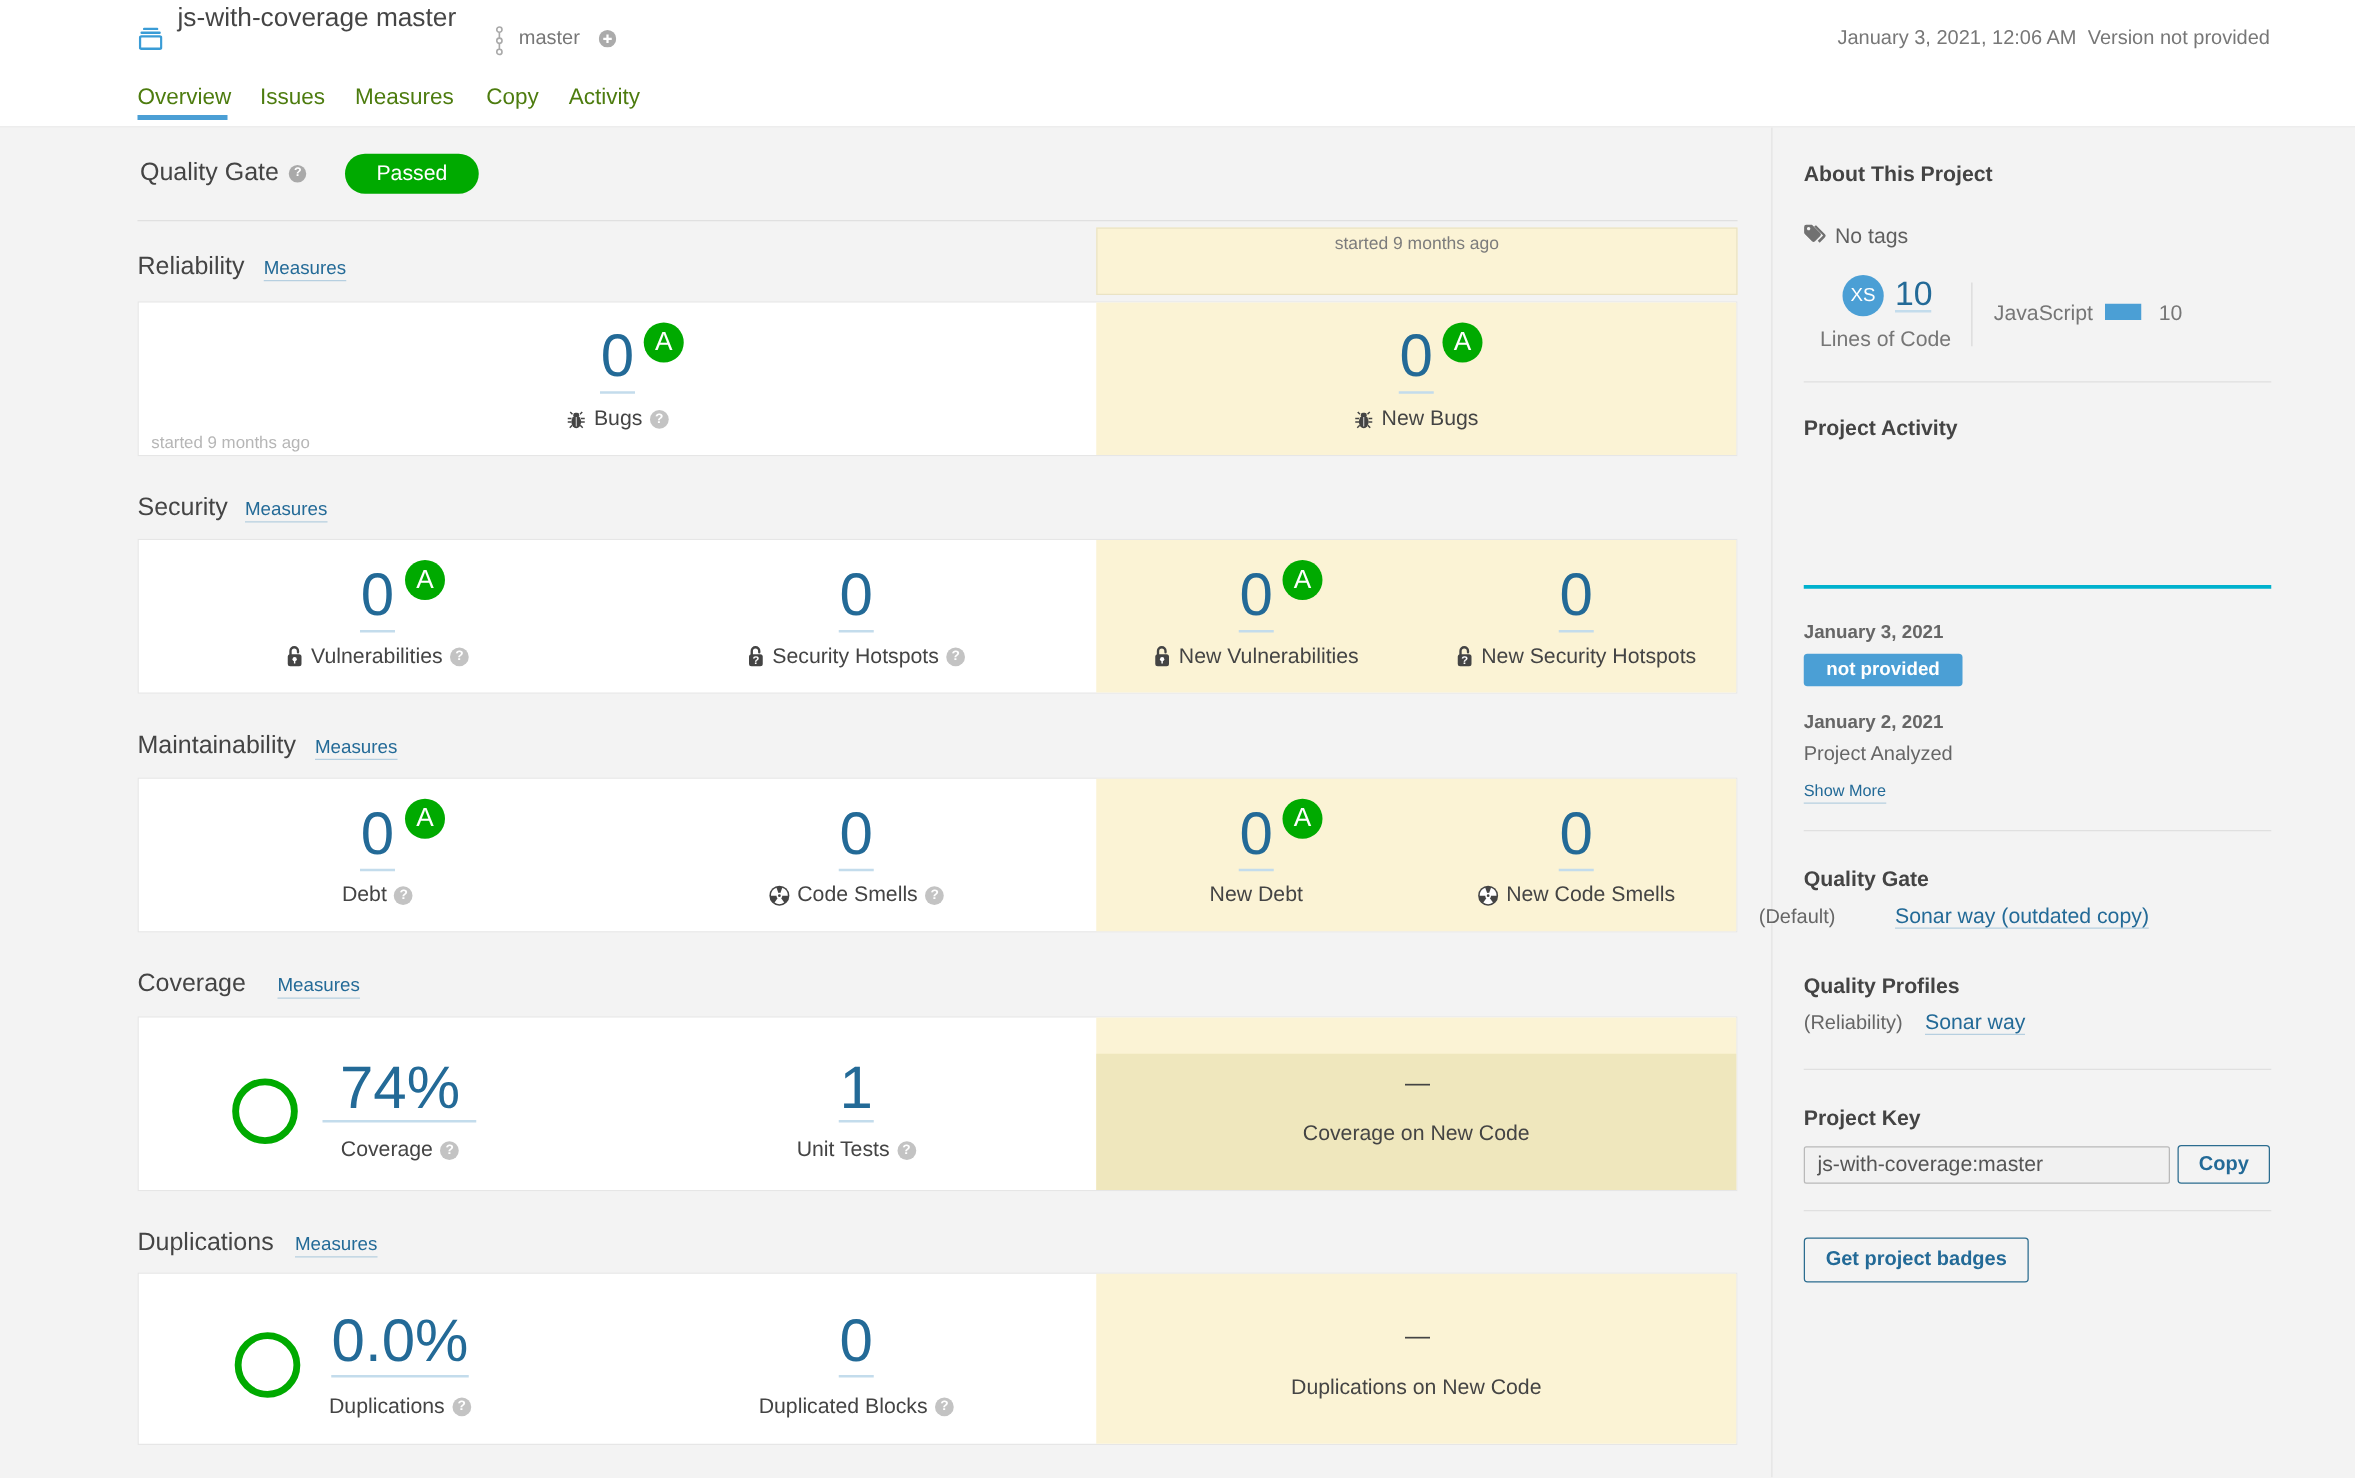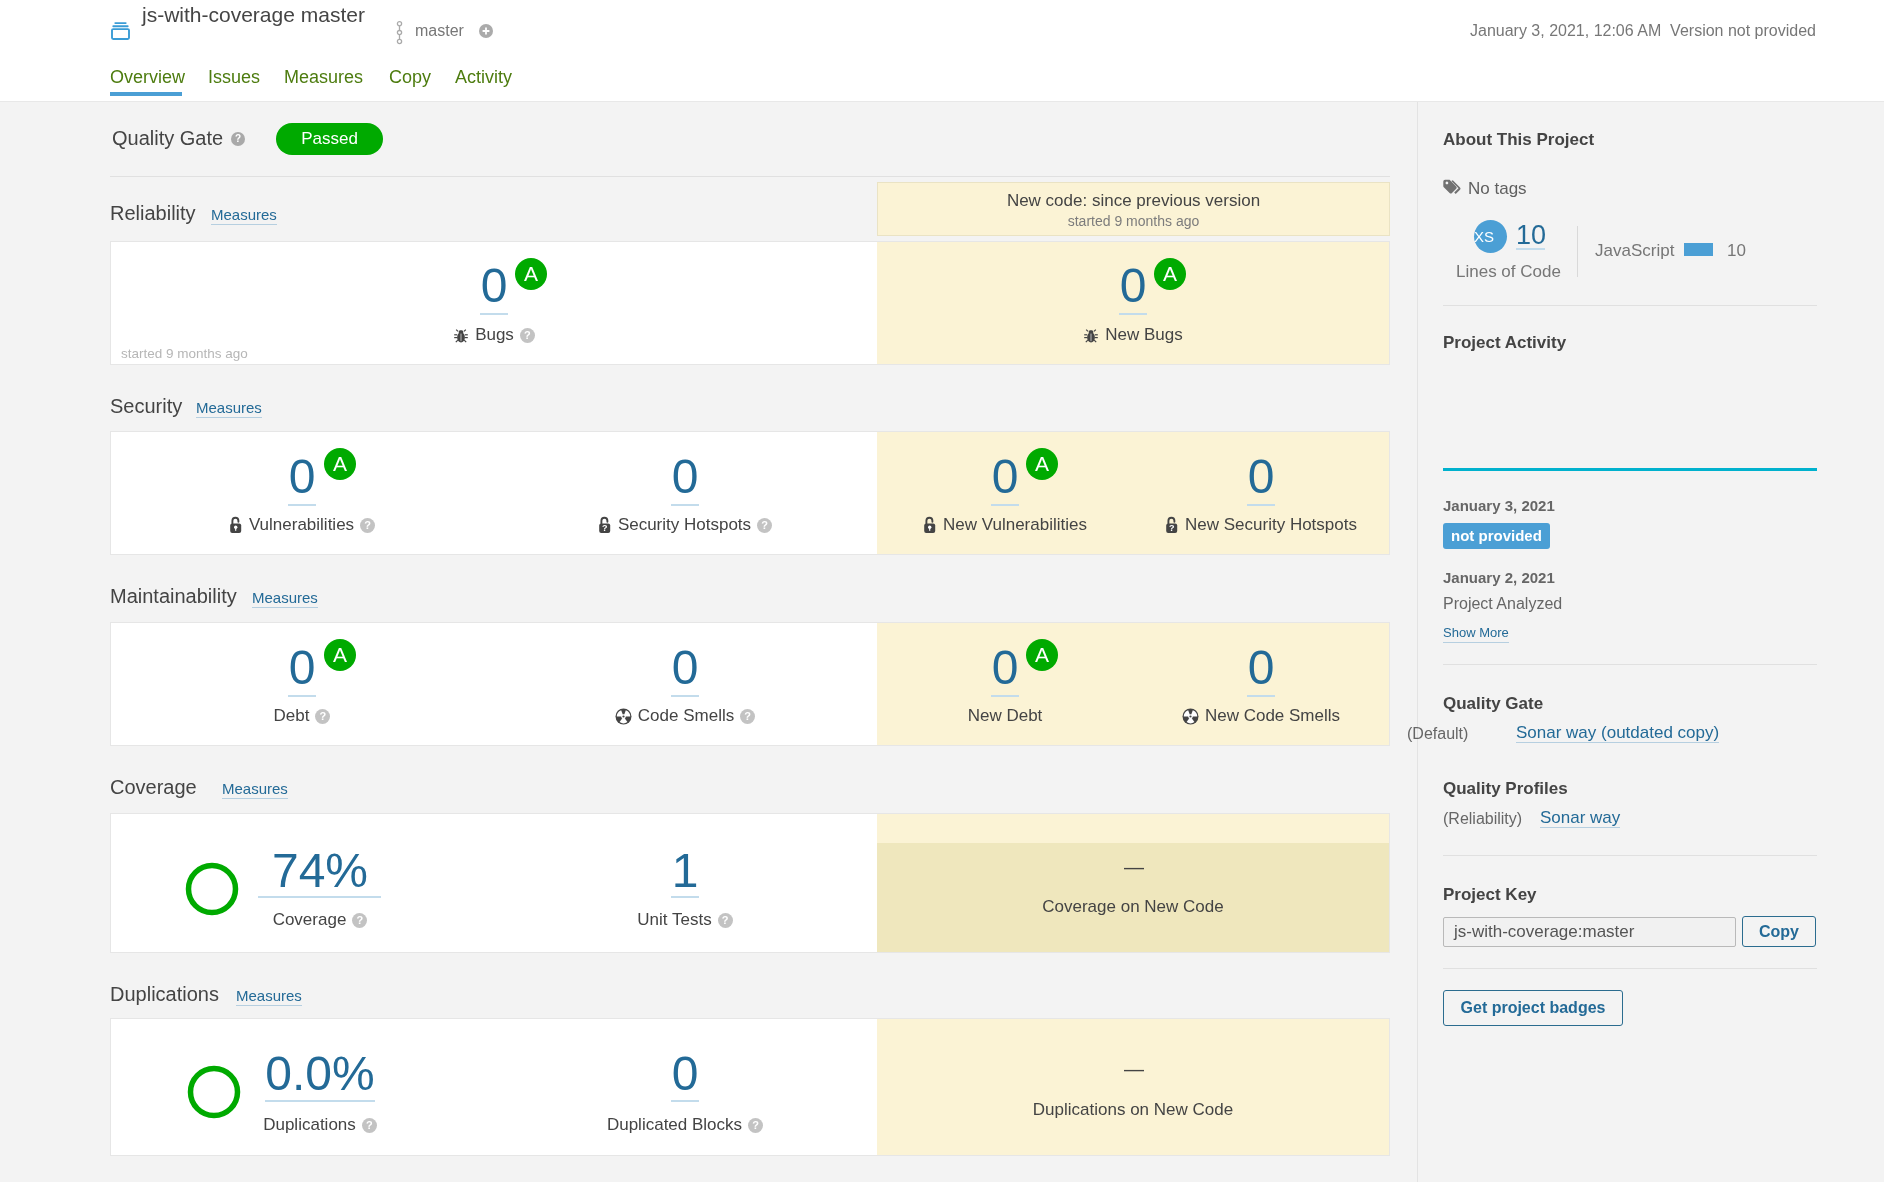--- a/index.html
+++ b/index.html
@@ -57,21 +57,20 @@
 <div class="tab" style="left:284px;top:67px">Measures</div>
 <div class="tab" style="left:389px;top:67px">Copy</div>
 <div class="tab" style="left:455px;top:67px">Activity</div>
 <div class="abs" style="left:110px;top:92px;width:72px;height:4px;background:#4b9fd5"></div>
 
 <div class="h2" style="left:112px;top:128px">Quality Gate<span class="help2">?</span></div>
 <div class="abs" style="left:276px;top:123px;width:107px;height:32px;border-radius:16px;background:#00aa00;color:#fff;font-size:17px;line-height:32px;text-align:center">Passed</div>
 <div class="hr" style="left:110px;top:176px;width:1280px"></div>
 
 <div class="abs" style="left:877px;top:182px;width:513px;height:54px;background:#fbf3d5;border:1px solid #eae3c4;box-sizing:border-box;text-align:center">
-  <div style="font-size:17px;line-height:18px;color:#444;margin-top:9px">New code: since previous version</div>
   <div style="font-size:14px;line-height:16px;color:#7c7c7c;margin-top:3px">started 9 months ago</div>
 </div>
 
 <div class="h2" style="left:110px;top:203px">Reliability</div>
 <div class="mlink" style="left:211px;top:207px">Measures</div>
 <div class="card" style="top:241px;height:124px"></div>
 <div class="leak" style="top:242px;height:122px"></div>
 <div class="abs" style="left:121px;top:346px;font-size:13.5px;color:#b6b6b6">started 9 months ago</div>
 
 <div class="h2" style="left:110px;top:396px">Security</div>
@@ -226,35 +225,35 @@
 <div class="sbold" style="left:1443px;top:131px">About This Project</div>
 
 <svg class="abs" style="left:1443px;top:179px" width="20" height="17" viewBox="0 0 20 17">
   <g fill="#717171">
     <path d="M9.8 1.2 l7.2 7.2 a1.7 1.7 0 0 1 0 2.4 l-4.3 4.3 -1.5 -1.5 4.3 -4.3 -7.2 -7.2 Z"></path>
     <path d="M6.6 0.8 L13.2 7.4 a1.7 1.7 0 0 1 0 2.4 L9.0 14.0 a1.7 1.7 0 0 1 -2.4 0 L0.8 8.2 A1.7 1.7 0 0 1 0.3 7 V2.5 A1.7 1.7 0 0 1 2.0 0.8 Z M3.9 2.6 a1.35 1.35 0 1 0 0.02 0 Z" fill-rule="evenodd"></path>
   </g>
 </svg>
 <div class="sgray" style="left:1468px;top:180px;color:#5f5f5f">No tags</div>
 
-<div class="abs" style="left:1474px;top:220px;width:33px;height:33px;border-radius:50%;background:#4b9fd5;color:#fff;font-size:15px;line-height:33px;text-align:left">XS</div>
+<div class="abs" style="left:1474px;top:220px;width:33px;height:33px;border-radius:50%;background:#4b9fd5;color:#fff;font-size:15px;line-height:33px;text-align:center">XS</div>
 <div class="abs" style="left:1516px;top:222px;font-size:27px;line-height:27px;color:#236a97">10</div>
 <div class="numline" style="left:1516px;top:248px;width:29px"></div>
 <div class="sgray" style="left:1456px;top:263px">Lines of Code</div>
 <div class="abs" style="left:1577px;top:226px;width:1px;height:51px;background:#d9d9d9"></div>
 <div class="sgray" style="left:1595px;top:242px">JavaScript</div>
 <div class="abs" style="left:1684px;top:243px;width:29px;height:13px;background:#4b9fd5"></div>
 <div class="sgray" style="left:1727px;top:242px">10</div>
 <div class="hr" style="left:1443px;top:305px;width:374px"></div>
 
 <div class="sbold" style="left:1443px;top:334px">Project Activity</div>
 <div class="abs" style="left:1443px;top:468px;width:374px;height:3px;background:#00b1cd"></div>
 
 <div class="sdate" style="left:1443px;top:498px">January 3, 2021</div>
-<div class="abs" style="left:1443px;top:523px;height:26px;padding:0 8px;background:#4b9fd5;border-radius:3px;color:#fff;font-size:15px;font-weight:bold;line-height:26px">not provided</div>
+<div class="abs" style="left:1443px;top:523px;height:26px;padding:0 18px;background:#4b9fd5;border-radius:3px;color:#fff;font-size:15px;font-weight:bold;line-height:26px">not provided</div>
 <div class="sdate" style="left:1443px;top:570px">January 2, 2021</div>
 <div class="abs" style="left:1443px;top:596px;font-size:16px;line-height:16px;color:#666">Project Analyzed</div>
 <div class="abs" style="left:1443px;top:625px;font-size:13px;line-height:16px;color:#236a97;border-bottom:1px solid #b6cfe0;padding-bottom:1px">Show More</div>
 <div class="hr" style="left:1443px;top:664px;width:374px"></div>
 
 <div class="sbold" style="left:1443px;top:695px">Quality Gate</div>
 <div class="abs" style="left:1407px;top:725px;font-size:16px;line-height:18px;color:#666">(Default)</div>
 <div class="slink" style="left:1516px;top:724px">Sonar way (outdated copy)</div>
 <div class="sbold" style="left:1443px;top:780px">Quality Profiles</div>
 <div class="abs" style="left:1443px;top:810px;font-size:16px;line-height:18px;color:#666">(Reliability)</div>

